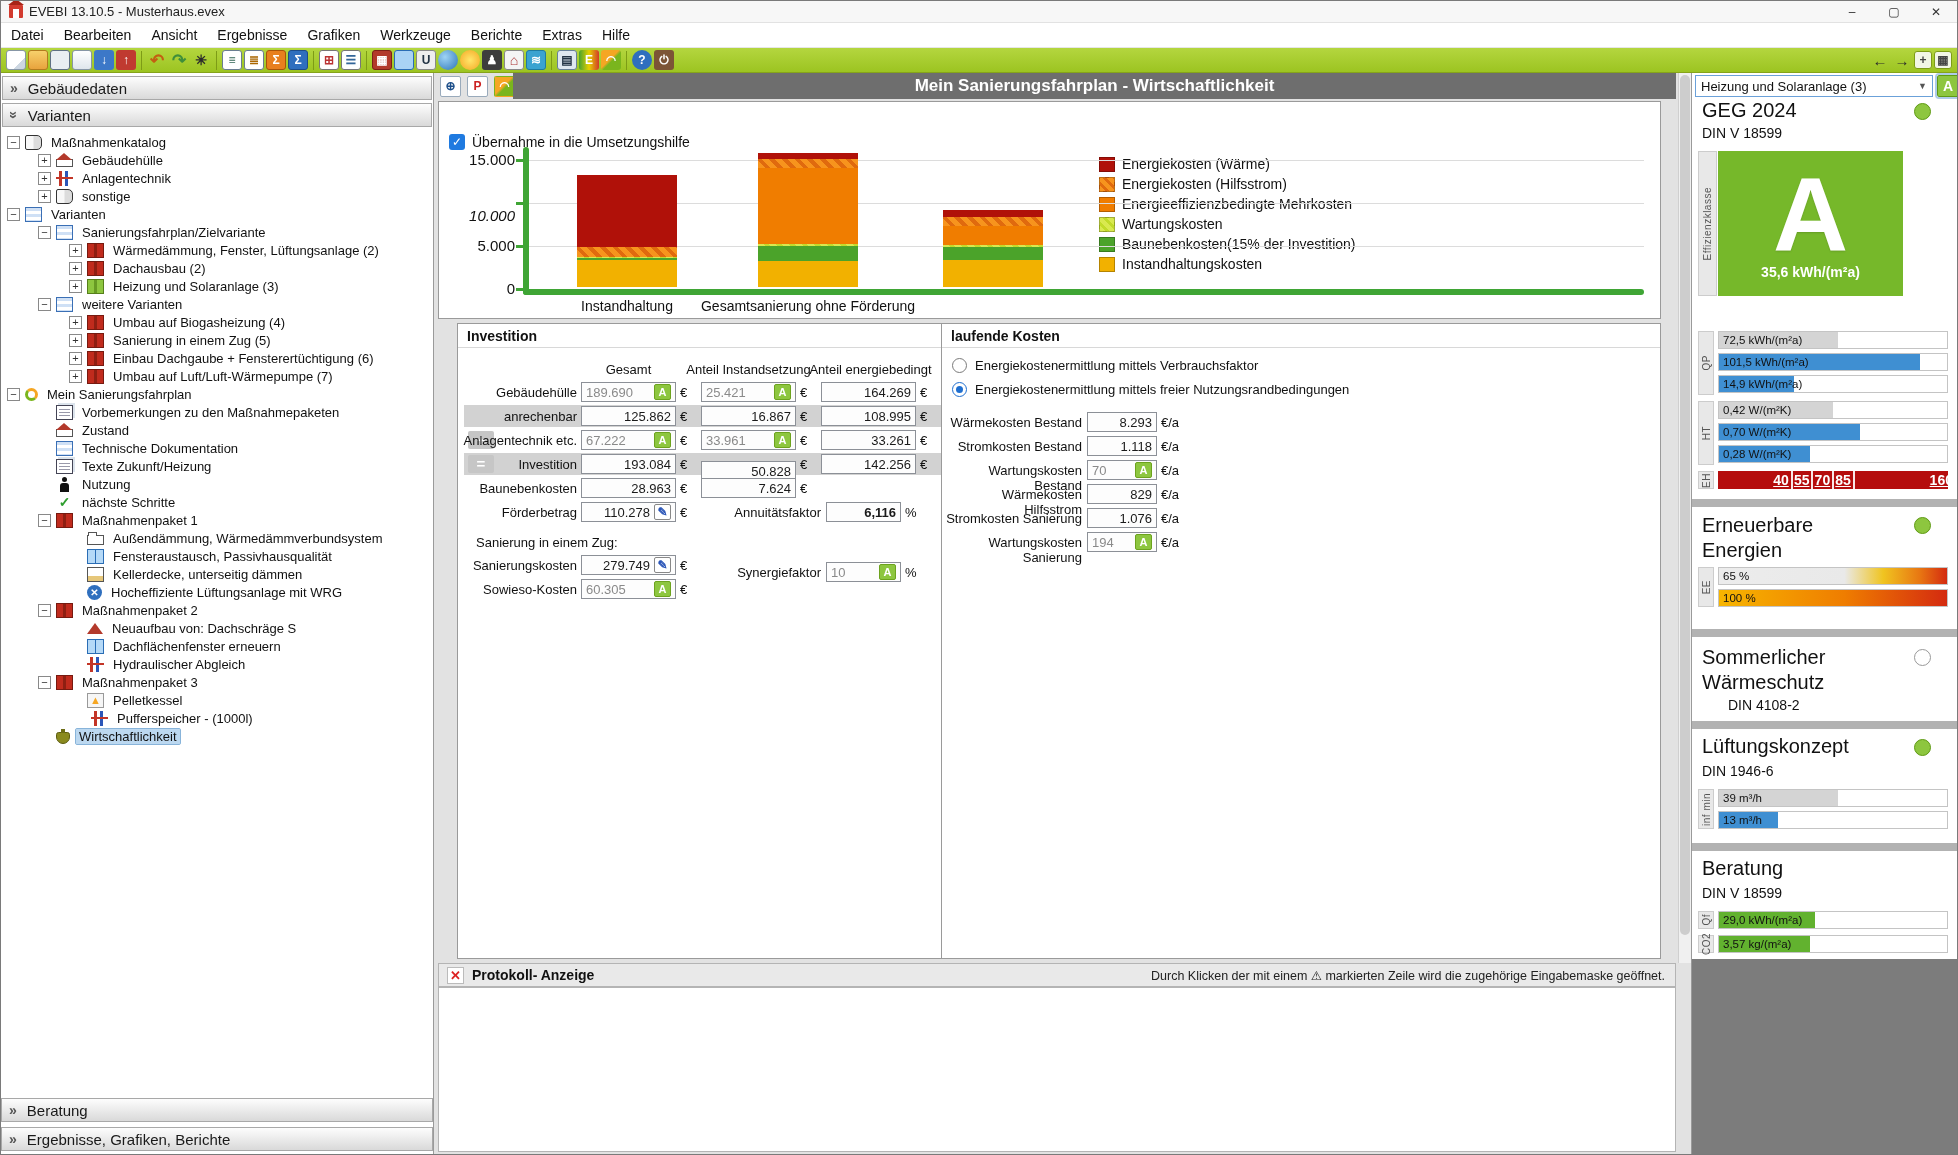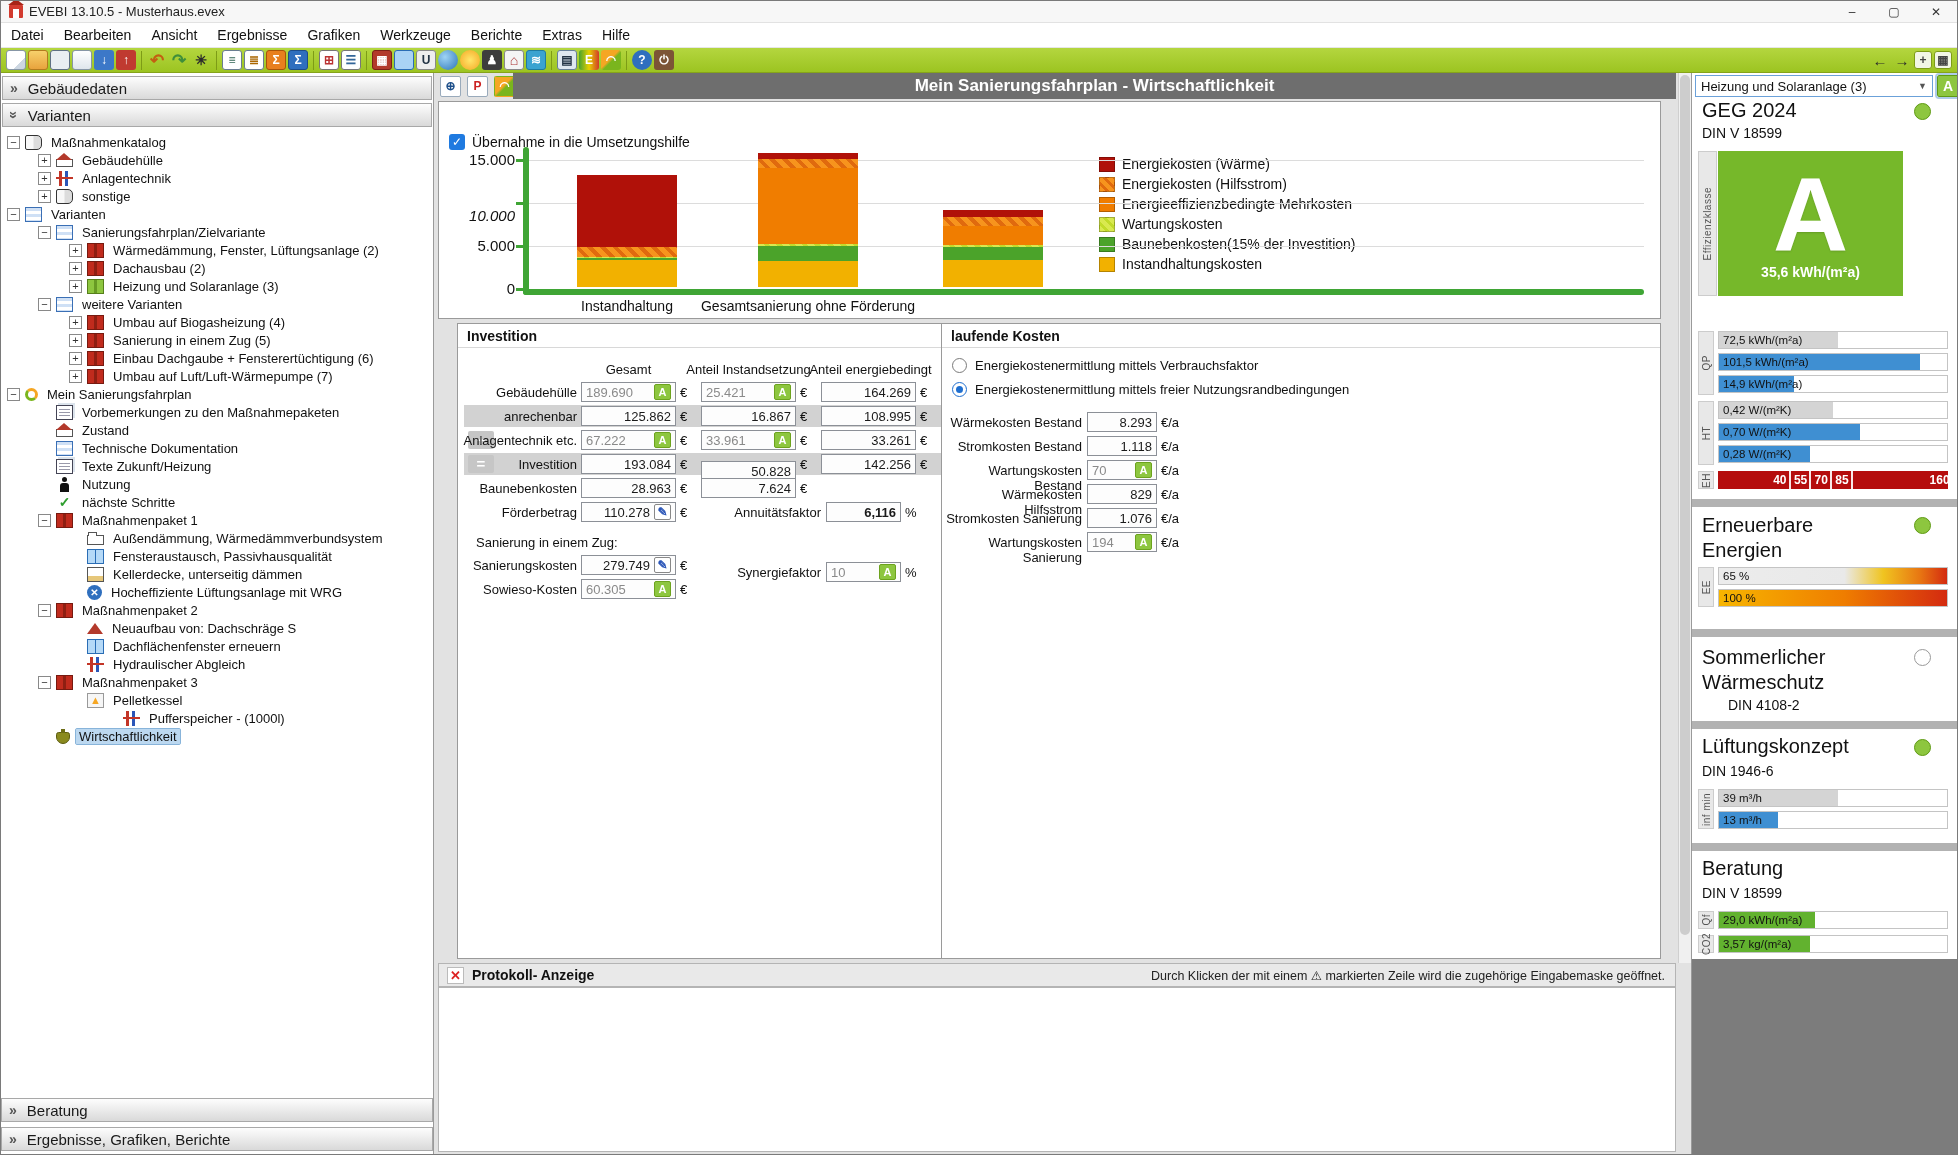--- a/index.html
+++ b/index.html
@@ -168,21 +168,21 @@
   .ratingbox .rval { font-size:14px; font-weight:bold; color:#fff; margin-top:2px;}
   .rbar { position:absolute; height:18px; border:1px solid #c4c4c4; background:#fff; }
   .rbar .fill { position:absolute; left:0; top:0; bottom:0; }
   .rbar .txt { position:absolute; left:4px; top:0; bottom:0; display:flex; align-items:center; font-size:11.5px; color:#111; white-space:nowrap; z-index:2;}
   .fill.gray { background:#d4d4d4; }
   .fill.blue { background:#3f8fd2; }
   .fill.green { background:#62b22f; }
   .fill.grad-light { background:linear-gradient(90deg,#ececec,#e9e9e9 55%,#f0c420 72%,#e87712 88%,#d42b10); }
   .fill.grad-hot { background:linear-gradient(90deg,#f7b500,#ef7d00 55%,#d42b10); }
   .ehbar { position:absolute; height:18px; background:#b50d0d; }
-  .ehbar .etick { position:absolute; top:0; bottom:0; display:flex; align-items:center; font-size:12px; font-weight:bold; color:#fff; }
+  .ehbar .etick { position:absolute; top:0; bottom:0; display:flex; align-items:center; font-size:14px; font-weight:bold; color:#fff;text-decoration:underline; }
   .ehbar .etick::after { content:''; position:absolute; right:-4px; top:0; bottom:0; width:2px; background:#fff; opacity:.9;}
   .ehbar .etick.last::after { display:none; }
   .rdiv { position:absolute; left:0; width:100%; height:8px; background:#b2b2b2; }
   .rp-dark { position:absolute; left:0; right:0; top:886px; bottom:0; background:#7c7c7c; }
 </style>
 </head>
 <body>
 
 <div class="app">
 
@@ -414,21 +414,21 @@
         <div class="trow" style="padding-left: 37px;">
           <div class="exp">−</div>
           <div class="ti ti-gift-red"></div>
           <div class="lbl">Maßnahmenpaket 3</div>
         </div>
         <div class="trow" style="padding-left: 68px;">
           <div class="expspacer"></div>
           <div class="ti ti-flame">▲</div>
           <div class="lbl">Pelletkessel</div>
         </div>
-        <div class="trow" style="padding-left: 104px;">
+        <div class="trow" style="padding-left: 72px;">
           <div class="expspacer"></div>
           <div class="ti ti-pipes"></div>
           <div class="lbl">Pufferspeicher - (1000l)</div>
         </div>
         <div class="trow sel" style="padding-left: 37px;">
           <div class="expspacer"></div>
           <div class="ti ti-moneybag"></div>
           <div class="lbl">Wirtschaftlichkeit</div>
         </div>
       </div>

